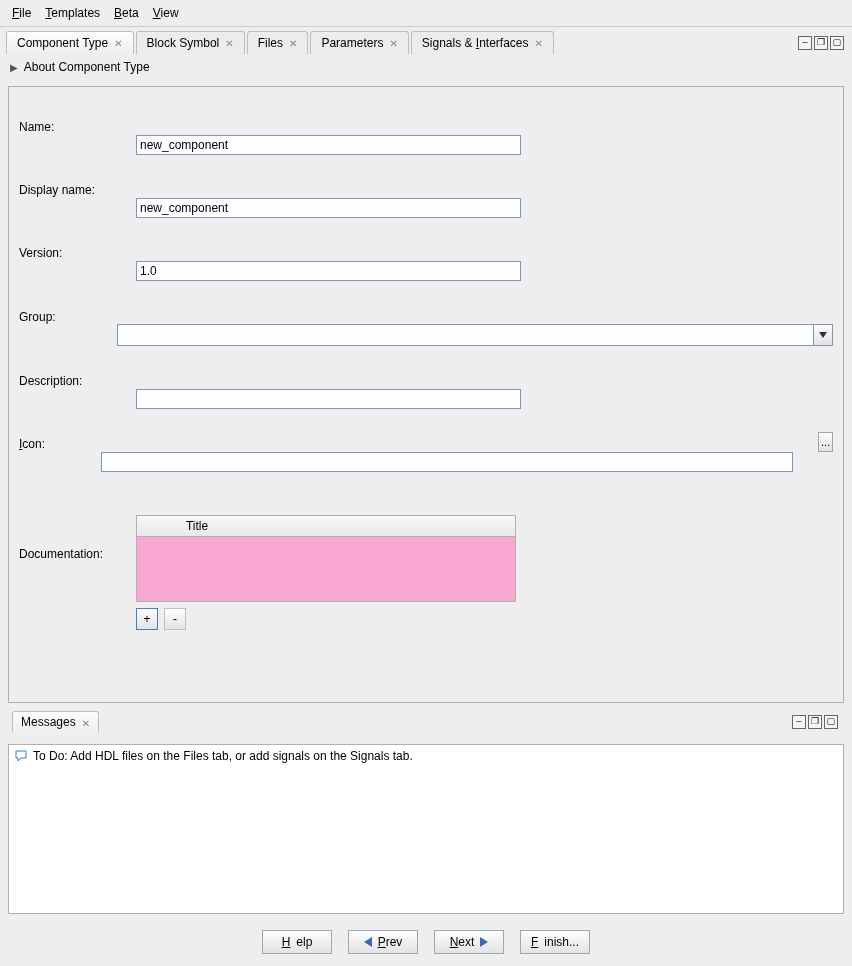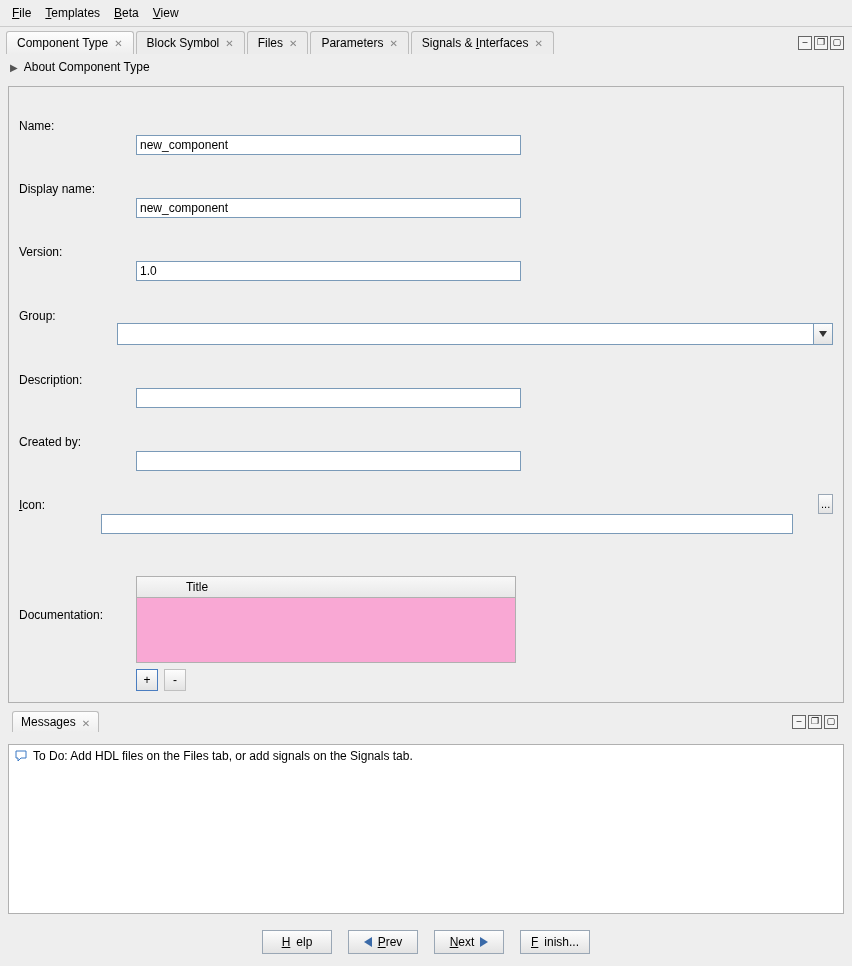--- a/index.html
+++ b/index.html
@@ -331,24 +331,20 @@
           </svg>
       </div>
     </div>
   </div>
 
   <div class="form-row">
     <div class="form-label">Description:</div>
     <input class="text-input form-field" type="text" value="" style="">
   </div>
 
-  <div class="form-row">
-    <div class="form-label">Created by:</div>
-    <input class="text-input form-field" type="text" value="" style="">
-  </div>
 
   <div class="form-row">
     <div class="form-label"><span class="uline">I</span>con:</div>
     <input class="text-input text-input-wide form-field" type="text" value="" style="">
     <div class="browse-btn">...</div>
   </div>
 
   <div class="form-row">
     <div class="form-label">Documentation:</div>
     <div class="form-field">

